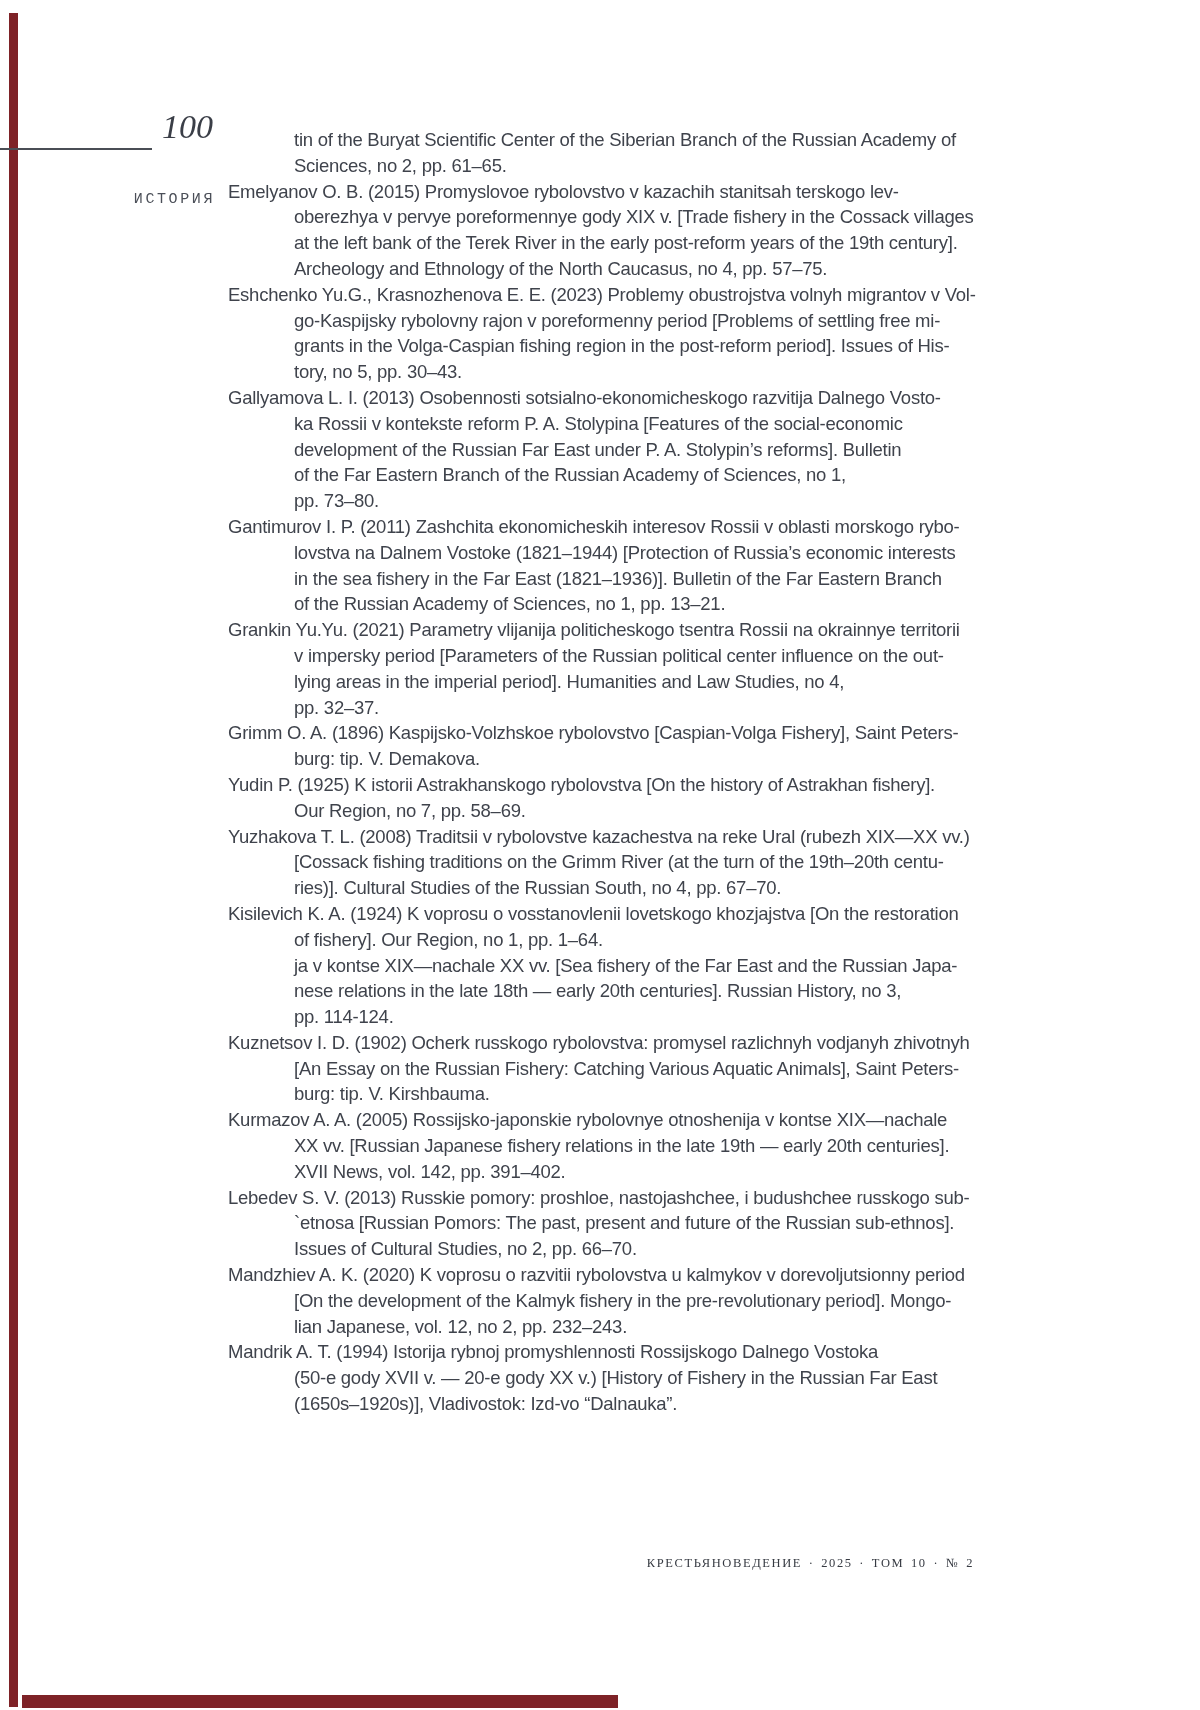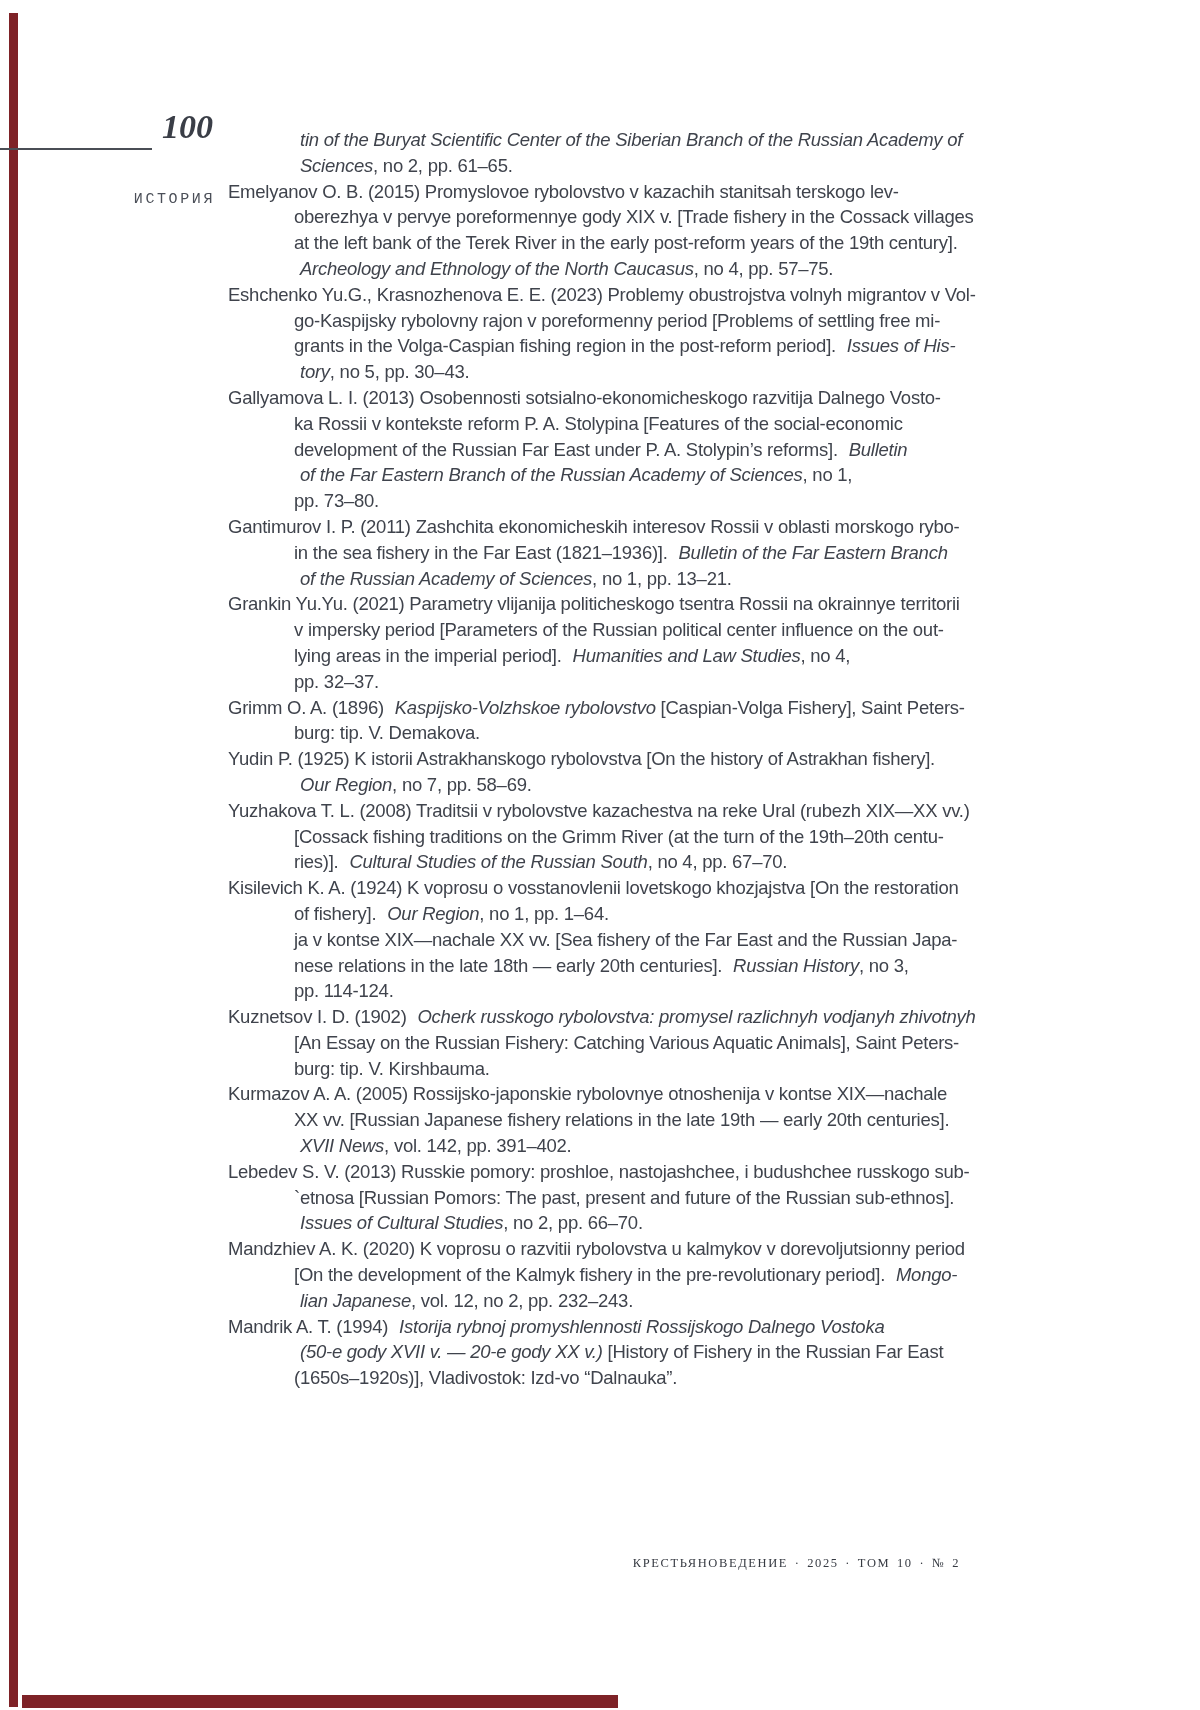--- a/index.html
+++ b/index.html
@@ -5,35 +5,35 @@
   html,body{margin:0;padding:0;}
   body{
     width:1200px;height:1710px;position:relative;background:#ffffff;
     font-family:"Liberation Sans",sans-serif;overflow:hidden;
   }
   .edge-left{position:absolute;left:9px;top:13px;width:9px;height:1694px;background:var(--edge,#7e2227);}
   .edge-bottom{position:absolute;left:22px;top:1695px;width:596px;height:13px;background:var(--edge,#7e2227);}
   .header-rule{position:absolute;left:0;top:148px;width:152px;height:2px;background:#4a4e55;}
   .page-number{
     position:absolute;right:987px;top:108px;white-space:nowrap;
-    font-family:"Liberation Serif",serif;font-style:italic;font-size:34px;color:#3a3e47;font-weight:bold;
+    font-family:"Liberation Serif",serif;font-style:italic;font-size:34px;color:#3a3e47;
   }
   .section-label{
     position:absolute;right:985px;top:191px;white-space:nowrap;
     font-size:15px;letter-spacing:2.6px;color:#4b4f58;font-family:Liberation Mono, monospace;
   }
   .refs{
     position:absolute;left:228px;top:127px;width:720px;
     font-size:18.5px;line-height:25.8px;letter-spacing:-0.25px;color:var(--text,#3f434c);
   }
   .ref-line{white-space:nowrap;}
   .ref-line.indent{padding-left:66px;}
-  .it{font-style:italic;margin-left:6px;}
+  .it{}
   .footer{
-    position:absolute;right:240px;top:1556px;white-space:nowrap;
+    position:absolute;right:226px;top:1556px;white-space:nowrap;
     font-family:"Liberation Serif",serif;font-size:12.5px;letter-spacing:1.6px;
     word-spacing:2px;color:#363a42;
   }
 </style>
 </head>
 <body style="--text: #3f434c; --edge: #7e2227;">
 
 <div class="edge-left"></div>
 <div class="edge-bottom"></div>
 
@@ -60,20 +60,21 @@
     </div>
     <div class="ref-entry">
       <div class="ref-line"><span>Gallyamova L. I. (2013) Osobennosti sotsialno-ekonomicheskogo razvitija Dalnego Vosto-</span></div>
       <div class="ref-line indent"><span>ka Rossii v kontekste reform P. A. Stolypina [Features of the social-economic</span></div>
       <div class="ref-line indent"><span>development of the Russian Far East under P. A. Stolypin’s reforms]. </span><span class="it">Bulletin</span></div>
       <div class="ref-line indent"><span class="it">of the Far Eastern Branch of the Russian Academy of Sciences</span><span>, no 1,</span></div>
       <div class="ref-line indent"><span>pp. 73–80.</span></div>
     </div>
     <div class="ref-entry">
       <div class="ref-line"><span>Gantimurov I. P. (2011) Zashchita ekonomicheskih interesov Rossii v oblasti morskogo rybo-</span></div>
+      <div class="ref-line indent"><span>lovstva na Dalnem Vostoke (1821–1944) [Protection of Russia’s economic interests</span></div>
       <div class="ref-line indent"><span>in the sea fishery in the Far East (1821–1936)]. </span><span class="it">Bulletin of the Far Eastern Branch</span></div>
       <div class="ref-line indent"><span class="it">of the Russian Academy of Sciences</span><span>, no 1, pp. 13–21.</span></div>
     </div>
     <div class="ref-entry">
       <div class="ref-line"><span>Grankin Yu.Yu. (2021) Parametry vlijanija politicheskogo tsentra Rossii na okrainnye territorii</span></div>
       <div class="ref-line indent"><span>v impersky period [Parameters of the Russian political center influence on the out-</span></div>
       <div class="ref-line indent"><span>lying areas in the imperial period]. </span><span class="it">Humanities and Law Studies</span><span>, no 4,</span></div>
       <div class="ref-line indent"><span>pp. 32–37.</span></div>
     </div>
     <div class="ref-entry">

